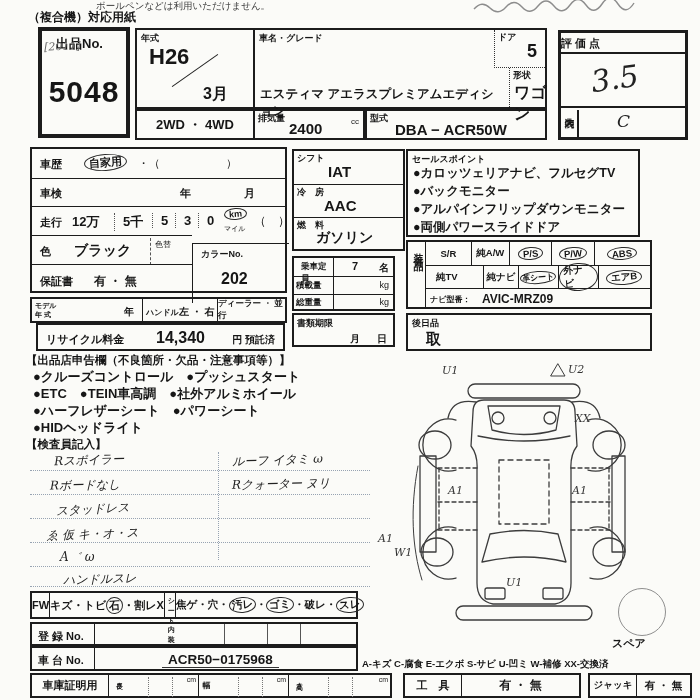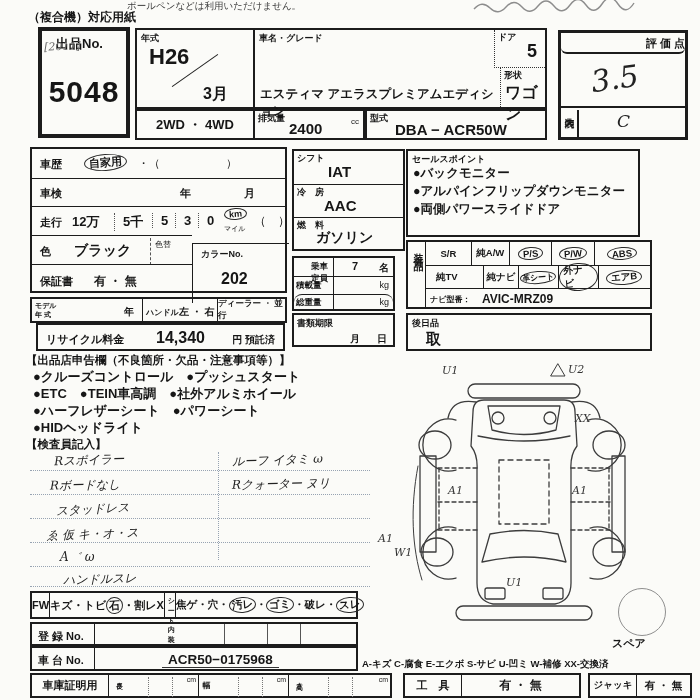--- a/index.html
+++ b/index.html
@@ -18,21 +18,21 @@
   .rowT{border-top:1.5px solid #1c1c1c;box-sizing:border-box;}
   .flex{display:flex;}
   .cen{display:flex;align-items:center;justify-content:center;}
   svg text{font-family:"DejaVu Serif","Liberation Serif",serif;font-style:italic;fill:#333;}
 </style>
 </head>
 <body>
 
 <div class="sheet">
 
-  <div class="abs" style="left:96px;top:0;font-size:9.5px;color:#3c3c3c;margin-left:31px;">ボールペンなどは利用いただけません。</div>
+  <div class="abs" style="left:96px;top:0;font-size:9.5px;color:#3c3c3c;">ボールペンなどは利用いただけません。</div>
   <svg class="abs" style="left:470px;top:0;" width="210" height="14">
     <path d="M4,9 q8,-9 16,-1 t16,-1 t16,0 t16,-1 t16,0 t16,-1 t16,0 t16,-1 t16,0 t16,-1" stroke="#8d8d8d" stroke-width="1.4" fill="none"></path>
   </svg>
   <div class="abs b" style="left:28px;top:9px;font-size:12px;">（複合機）対応用紙</div>
 
   <div class="abs box" style="left:38px;top:27px;width:92px;height:111px;border-width:4px;">
     <div class="abs b" style="left:14px;top:4px;font-size:13px;">出品No.</div>
     <div class="abs hand" style="left:2px;top:9px;font-size:11px;color:#666;transform:rotate(-2deg);">[2011]</div>
     <div class="abs b" style="left:0;top:44px;width:84px;text-align:center;font-size:30px;letter-spacing:1px;">5048</div>
   </div>
@@ -44,39 +44,39 @@
     <div class="abs b" style="left:66px;top:54px;font-size:16px;">3月</div>
   </div>
   <div class="abs box" style="left:253px;top:28px;width:294px;height:81px;">
     <div class="abs lbl" style="left:4px;top:2px;">車名・グレード</div>
     <div class="abs b" style="left:5px;top:56px;font-size:12.5px;width:238px;">エスティマ アエラスプレミアムエディション</div>
 
     <div class="abs" style="left:239px;top:0;width:51px;height:38px;border-left:1.5px dotted #333;border-bottom:1.5px dotted #333;box-sizing:border-box;">
       <div class="abs lbl" style="left:3px;top:1px;">ドア</div>
       <div class="abs b" style="right:8px;top:11px;font-size:18px;">5</div>
     </div>
-    <div class="abs" style="left:245px;top:38px;width:51px;height:39px;border-left:1.5px dotted #333;box-sizing:border-box;">
+    <div class="abs" style="left:254px;top:38px;width:51px;height:39px;border-left:1.5px dotted #333;box-sizing:border-box;">
       <div class="abs lbl" style="left:3px;top:1px;">形状</div>
       <div class="abs b" style="left:4px;top:15px;font-size:16px;">ワゴン</div>
     </div>
   </div>
 
   <div class="abs box cen" style="left:135px;top:109px;width:120px;height:31px;font-size:13px;font-weight:bold;">2WD ・ 4WD</div>
   <div class="abs box" style="left:253px;top:109px;width:112px;height:31px;">
     <div class="abs lbl" style="left:3px;top:1px;">排気量</div>
     <div class="abs b" style="left:34px;top:9px;font-size:15px;">2400</div>
     <div class="abs" style="right:4px;top:6px;font-size:8px;">cc</div>
   </div>
   <div class="abs box" style="left:365px;top:109px;width:182px;height:31px;">
     <div class="abs lbl" style="left:3px;top:1px;">型式</div>
     <div class="abs b" style="left:28px;top:10px;font-size:15px;">DBA − ACR50W</div>
   </div>
 
   <div class="abs box thick" style="left:558px;top:30px;width:130px;height:110px;">
-    <div style="height:21px;border-bottom:2px solid #1c1c1c;text-align:right;font-size:11px;font-weight:bold;padding-top:3px;box-sizing:border-box;border-radius:6px;">評 価 点</div>
+    <div style="height:21px;border-bottom:2px solid #1c1c1c;text-align:left;font-size:11px;font-weight:bold;padding-top:3px;box-sizing:border-box;">評 価 点</div>
     <div class="abs hand" style="left:30px;top:28px;font-size:30px;transform:rotate(-8deg);">3.5</div>
     <div class="abs" style="left:0;bottom:0;width:100%;height:31px;border-top:2px solid #1c1c1c;box-sizing:border-box;">
       <div class="abs vstack b" style="left:3px;top:2px;font-size:10px;line-height:1;border-right:2px solid #1c1c1c;height:27px;padding-right:3px;">内装</div>
       <div class="abs hand" style="left:56px;top:3px;font-size:17px;">C</div>
     </div>
   </div>
 
   <div class="abs box" style="left:30px;top:147px;width:257px;height:146px;border-width:2.5px;">
     <div class="abs" style="left:0;top:0;width:100%;height:29px;">
       <span class="abs b" style="left:8px;top:8px;font-size:11px;">車歴</span>
@@ -147,49 +147,50 @@
       <div class="abs b" style="left:30px;top:12px;font-size:15px;">AAC</div>
     </div>
     <div class="rowT" style="height:31px;position:relative;">
       <div class="abs lbl" style="left:3px;top:1px;">燃　料</div>
       <div class="abs b" style="left:22px;top:11px;font-size:14px;">ガソリン</div>
     </div>
   </div>
 
   <div class="abs box" style="left:292px;top:256px;width:103px;height:55px;">
     <div class="flex" style="height:18px;">
-      <div class="b" style="width:40px;font-size:8.5px;border-right:1.5px solid #1c1c1c;padding:3px 0 0 17px;box-sizing:border-box;">乗車定員</div>
+      <div class="b" style="width:40px;font-size:8.5px;border-right:1.5px solid #1c1c1c;padding:3px 0 0 7px;box-sizing:border-box;">乗車定員</div>
       <div style="flex:1;position:relative;">
         <span class="abs b" style="left:18px;top:2px;font-size:11px;">7</span>
         <span class="abs b" style="right:4px;top:3px;font-size:10px;">名</span>
       </div>
     </div>
     <div class="flex rowT" style="height:18px;">
       <div class="b" style="width:40px;font-size:8.5px;border-right:1.5px solid #1c1c1c;padding:3px 0 0 2px;box-sizing:border-box;">積載量</div>
       <div style="flex:1;position:relative;">
         <span class="abs" style="right:4px;top:3px;font-size:9px;">kg</span>
       </div>
     </div>
-    <div class="flex rowT" style="height:16px;border-radius:8px;">
+    <div class="flex rowT" style="height:16px;">
       <div class="b" style="width:40px;font-size:8.5px;border-right:1.5px solid #1c1c1c;padding:2px 0 0 2px;box-sizing:border-box;">総重量</div>
       <div style="flex:1;position:relative;">
         <span class="abs" style="right:4px;top:2px;font-size:9px;">kg</span>
       </div>
     </div>
   </div>
 
   <div class="abs box" style="left:292px;top:313px;width:103px;height:34px;">
     <div class="abs lbl" style="left:3px;top:2px;">書類期限</div>
     <div class="abs b" style="left:56px;top:17px;font-size:10px;">月</div>
     <div class="abs b" style="right:6px;top:17px;font-size:10px;">日</div>
   </div>
 
   <div class="abs box" style="left:406px;top:149px;width:234px;height:88px;border-width:2.5px;text-decoration:underline;">
     <div class="abs lbl" style="left:4px;top:2px;">セールスポイント</div>
     <div class="abs b" style="left:5px;top:13px;font-size:12.5px;line-height:18px;white-space:nowrap;">
+      <div>●カロッツェリアナビ、フルセグTV</div>
       <div>●バックモニター</div>
       <div>●アルパインフリップダウンモニター</div>
       <div>●両側パワースライドドア</div>
     </div>
   </div>
 
   <div class="abs box flex" style="left:406px;top:240px;width:246px;height:69px;">
     <div class="vstack b" style="width:18px;font-size:10px;letter-spacing:4px;padding:3px 0 0 3px;border-right:1.5px solid #1c1c1c;box-sizing:border-box;">装備品</div>
     <div style="flex:1;">
       <div class="flex" style="height:23px;font-size:9.5px;font-weight:bold;">

